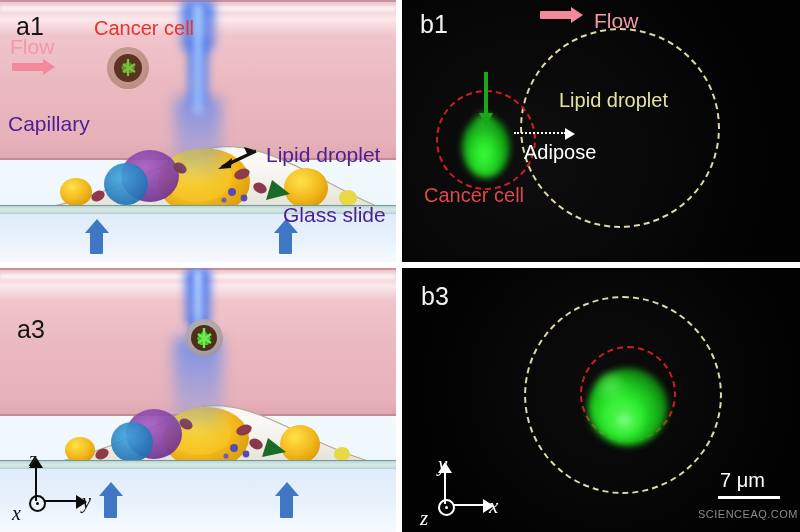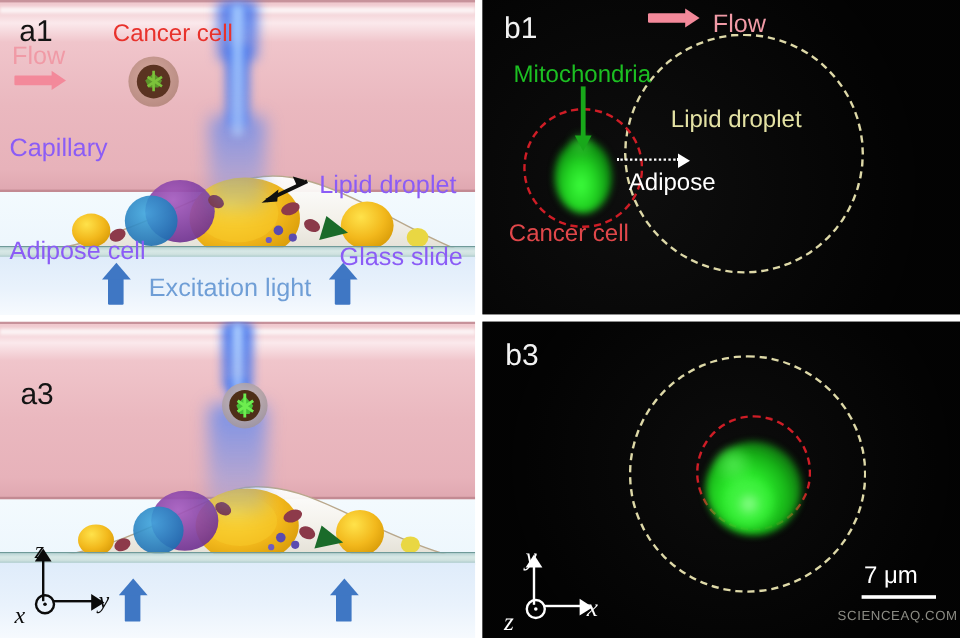--- a/index.html
+++ b/index.html
@@ -41,21 +41,21 @@
   .adipose{position:absolute;}
   .adipose svg{display:block;overflow:visible;}
 
   
   .beam{position:absolute;pointer-events:none;}
   .beam i{position:absolute;left:50%;transform:translateX(-50%);border-radius:50%/4px;}
 
   
   .lab{position:absolute;white-space:nowrap;line-height:1;}
   .pl{font-size:25px;color:#141414;font-weight:400;}
-  .blk{font-size:21px;color:#8b5cf6;}
+  .blk{font-size:21px;color:#4c1d95;}
   .red{font-size:20px;color:#e8322c;}
   .pinkflow{font-size:21px;color:#f09aa6;}
   .bluetxt{font-size:21px;color:#6f9ed6;}
 
   
   .arw{position:absolute;}
   .pink-arrow{position:absolute;height:8px;background:#f3899a;border-radius:1px;}
   .pink-arrow:after{content:"";position:absolute;right:-11px;top:50%;transform:translateY(-50%);
      border-left:12px solid #f3899a;border-top:8px solid transparent;border-bottom:8px solid transparent;}
   .blue-up{position:absolute;width:13px;background:#3f77c4;border-radius:1px;}
@@ -179,42 +179,39 @@
         <path d="M56,6 L22,22" stroke="#101010" stroke-width="3.2" fill="none"></path>
         <path d="M18,24 L32,13 L31,23 Z" fill="#101010"></path>
         <path d="M44,2 L54,5 L48,11 Z" fill="#101010"></path>
       </svg>
     </div>
 
     <div class="lab pl" style="left:16px;top:14px;">a1</div>
     <div class="lab pinkflow" style="left:10px;top:36px;">Flow</div>
     <div class="lab red" style="left:94px;top:18px;">Cancer cell</div>
     <div class="lab blk" style="left:8px;top:113px;">Capillary</div>
-    <div class="lab blk" style="left:8px;top:199px;">Adipose  cell</div>
     <div class="lab blk" style="left:266px;top:144px;">Lipid droplet</div>
     <div class="lab blk" style="left:283px;top:204px;">Glass slide</div>
-    <div class="lab bluetxt" style="left:124px;top:230px;">Excitation light</div>
   </div>
 
   <div class="panel panel-b1">
     <div class="noise" style="background:radial-gradient(circle at 30% 60%,rgba(25,25,25,.9),#000 70%);"></div>
 
     <div class="circ lipid-circ" style="left:118px;top:28px;width:200px;height:200px;"></div>
     <div class="circ cancer-circ" style="left:34px;top:90px;width:100px;height:100px;"></div>
 
     <div class="blob" style="left:60px;top:116px;width:48px;height:62px;background:radial-gradient(ellipse at 46% 62%,#3dff3d 0%,#22d422 35%,#0f8f12 65%,rgba(8,70,10,0) 100%);"></div>
     <div class="blob" style="left:72px;top:108px;width:20px;height:26px;background:radial-gradient(circle,#2fbf2f 0%,rgba(10,80,10,0) 75%);opacity:.8;"></div>
 
     <div class="pink-arrow" style="left:138px;top:11px;width:32px;"></div>
     <div class="green-arrow" style="left:82px;top:72px;height:42px;"></div>
     <div class="dot-arrow" style="left:112px;top:132px;width:52px;"></div>
 
     <div class="lab pl" style="left:18px;top:12px;color:#f2f2f2;">b1</div>
     <div class="lab" style="left:192px;top:10px;font-size:21px;color:#f09aa6;">Flow</div>
-    <div class="lab" style="left:26px;top:52px;font-size:20px;color:#1cbf22;">Mitochondria</div>
     <div class="lab" style="left:157px;top:90px;font-size:20px;color:#e4e2a4;">Lipid droplet</div>
     <div class="lab" style="left:122px;top:142px;font-size:20px;color:#ffffff;">Adipose</div>
     <div class="lab" style="left:22px;top:185px;font-size:20px;color:#e0474a;">Cancer cell</div>
   </div>
 
   <div class="panel panel-a3">
     <div class="sch-bg"></div>
     <div class="lower-bg l-a3"></div>
     <div class="capillary cap-a3">
       <div class="cap-hl" style="top:6px;"></div>

